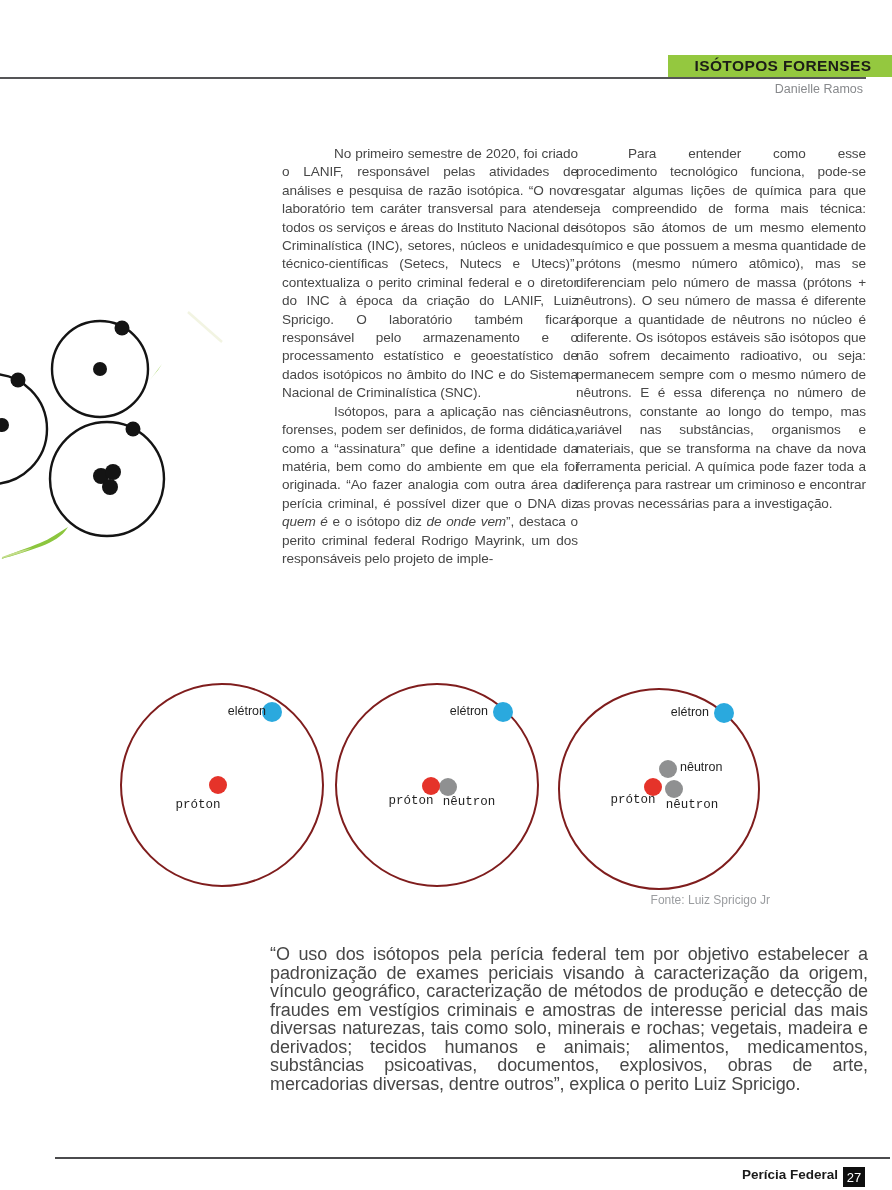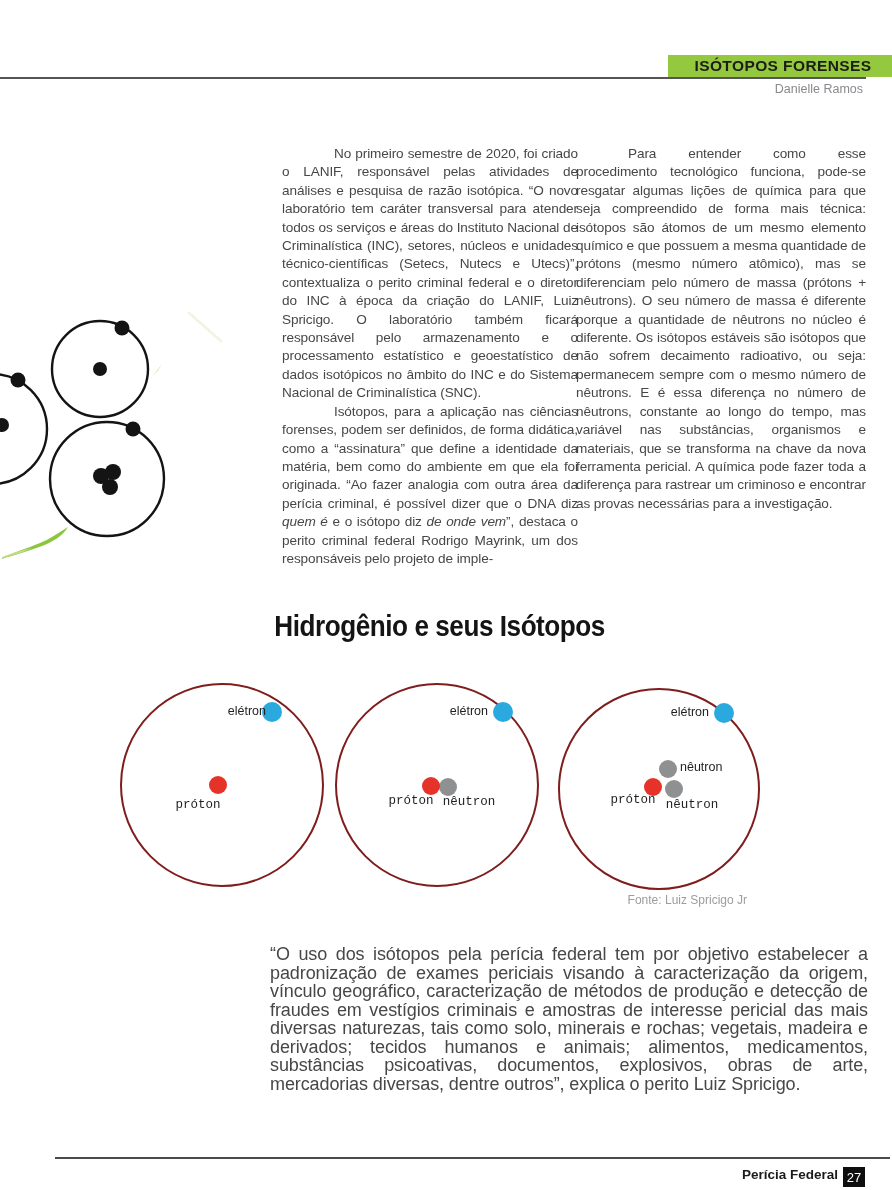--- a/index.html
+++ b/index.html
@@ -49,21 +49,21 @@
   .atom2 { left:335px; top:683px; width:204px; height:204px; }
   .atom3 { left:558px; top:688px; width:202px; height:202px; }
   .dot { position:absolute; border-radius:50%; display:block; }
   .dot-e { width:20px; height:20px; }
   .dot-p, .dot-n { width:18px; height:18px; }
   .lbl {
     position:absolute; font-size:12.5px; line-height:15px; color:#1f1f1f; white-space:nowrap;
   }
   .lbl.center { transform:translateX(-50%);font-family:Liberation Mono, monospace; }
   .fig-source {
-    position:absolute; top:893px; right:145px; font-size:12px; color:#9b9da0;
+    position:absolute; top:893px; right:122px; font-size:12px; color:#9b9da0;
   }
 
   
   .quote {
     position:absolute; left:270px; top:945px; width:598px;
     text-align:justify; font-size:18px; line-height:18.5px; letter-spacing:-0.1px; color:#474747;
   }
 
   
   .deco { position:absolute; left:0; top:300px; }
@@ -113,23 +113,20 @@
   </svg>
 
   <div class="col col-left">
       <p class="para indent"><span>No primeiro semestre de 2020, foi criado o LANIF, responsável pelas atividades de análises e pesquisa de razão isotópica. “O novo laboratório tem caráter transversal para atender todos os serviços e áreas do Instituto Nacional de Criminalística (INC), setores, núcleos e unidades técnico-científicas (Setecs, Nutecs e Utecs)”, contextualiza o perito criminal federal e o diretor do INC à época da criação do LANIF, Luiz Spricigo. O laboratório também ficará responsável pelo armazenamento e o processamento estatístico e geoestatístico de dados isotópicos no âmbito do INC e do Sistema Nacional de Criminalística (SNC).</span></p>
       <p class="para indent"><span>Isótopos, para a aplicação nas ciências forenses, podem ser definidos, de forma didática, como a “assinatura” que define a identidade da matéria, bem como do ambiente em que ela foi originada. “Ao fazer analogia com outra área da perícia criminal, é possível dizer que o DNA diz </span><span class="it">quem é</span><span> e o isótopo diz </span><span class="it">de onde vem</span><span>”, destaca o perito criminal federal Rodrigo Mayrink, um dos responsáveis pelo projeto de imple-</span></p>
     </div>
   <div class="col col-right">
       <p class="para indent"><span>Para entender como esse procedimento tecnológico funciona, pode-se resgatar algumas lições de química para que seja compreendido de forma mais técnica: isótopos são átomos de um mesmo elemento químico e que possuem a mesma quantidade de prótons (mesmo número atômico), mas se diferenciam pelo número de massa (prótons + nêutrons). O seu número de massa é diferente porque a quantidade de nêutrons no núcleo é diferente. Os isótopos estáveis são isótopos que não sofrem decaimento radioativo, ou seja: permanecem sempre com o mesmo número de nêutrons. E é essa diferença no número de nêutrons, constante ao longo do tempo, mas variável nas substâncias, organismos e materiais, que se transforma na chave da nova ferramenta pericial. A química pode fazer toda a diferença para rastrear um criminoso e encontrar as provas necessárias para a investigação.</span></p>
     </div>
 
-  <div class="fig-title">
-    <span>Hidrogênio e seus Isótopos</span>
-  </div>
 
   <div class="atom atom1">
     <span class="dot dot-e" style="left: 140px; top: 17px; background: rgb(42, 169, 222);"></span>
     <span class="lbl" style="right:56px;top:19px;">elétron</span>
     <span class="dot dot-p" style="left: 87px; top: 91px; background: rgb(229, 51, 42);"></span>
     <span class="lbl center" style="left:76px;top:113px;">próton</span>
   </div>
 
   <div class="atom atom2">
     <span class="dot dot-e" style="left: 156px; top: 17px; background: rgb(42, 169, 222);"></span>

